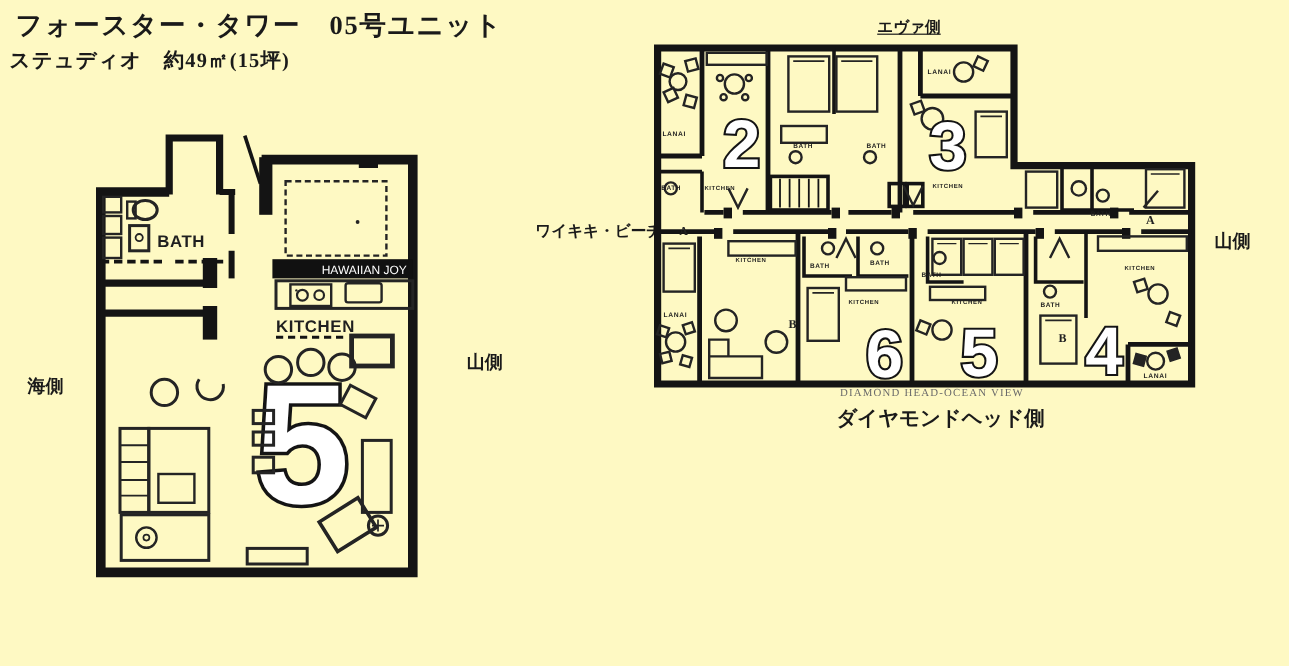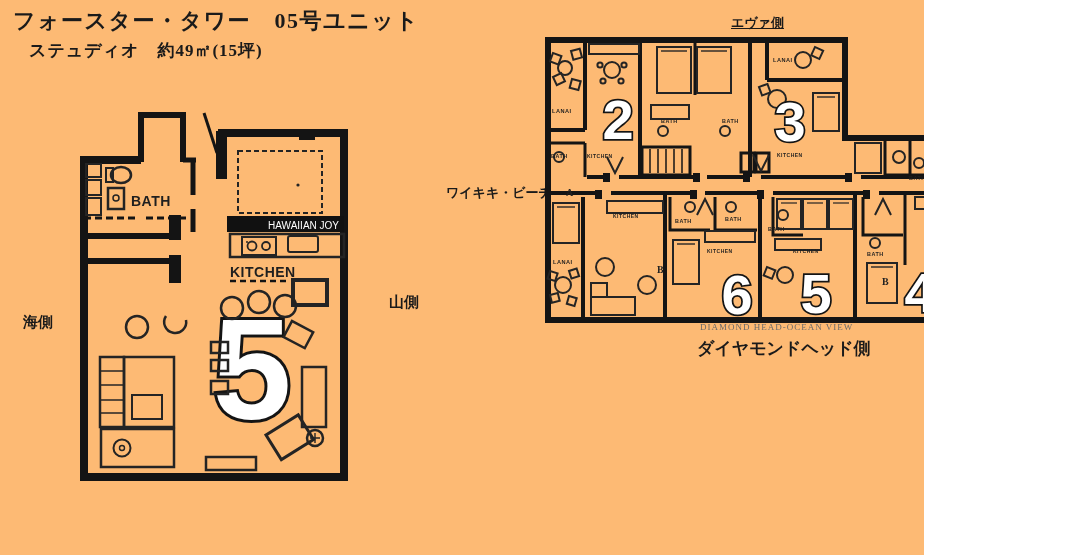--- a/index.html
+++ b/index.html
@@ -1,20 +1,20 @@
 <!DOCTYPE html>
 <html><head>
 <meta charset="utf-8">
 <style>
   html,body{margin:0;padding:0;background:#fff;}
-  #canvas{position:relative;width:924px;height:555px;background:#fdba74;overflow:hidden;
+  #canvas{position:relative;width:1074px;height:555px;background:#fef9c3;overflow:hidden;
           font-family:"Liberation Serif","DejaVu Serif",serif;color:#1a1a1a;}
   .jp{font-weight:700;position:absolute;white-space:nowrap;color:#1a1a1a;}
   .title{left:13px;top:6px;font-size:22px;letter-spacing:1.5px;}
-  .subtitle{left:29px;top:39px;font-size:17px;letter-spacing:1px;font-family:Liberation Serif, serif;}
+  .subtitle{left:8px;top:39px;font-size:17px;letter-spacing:1px;font-family:Liberation Serif, serif;}
   .lbl-sea{left:23px;top:293px;font-size:15px;margin-top:20px;}
   .lbl-mtn-left{left:389px;top:293px;font-size:15px;}
   .lbl-ewa{left:731px;top:14px;font-size:13px;text-decoration:underline;}
   .lbl-waikiki{left:446px;top:184px;font-size:13px;}
   .lbl-mtn-right{left:1012px;top:192px;font-size:15px;}
   .lbl-caption{left:700px;top:322px;font-size:9px;font-weight:400;color:#6a6a6a;
                letter-spacing:1px;font-family:Liberation Serif, serif;}
   .lbl-diamond{left:697px;top:337px;font-size:17px;}
   svg{position:absolute;}
   svg text{font-family:"Liberation Sans","DejaVu Sans",sans-serif;}

